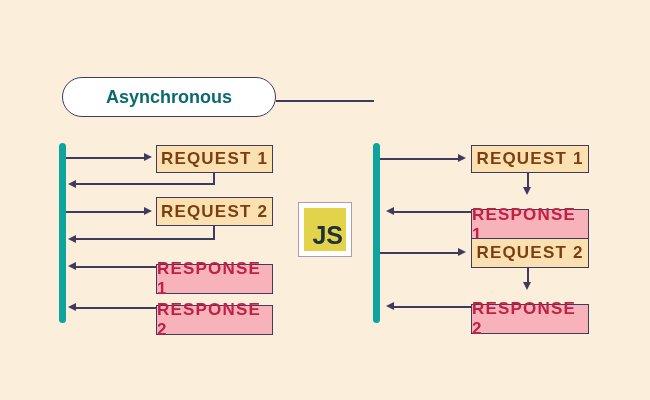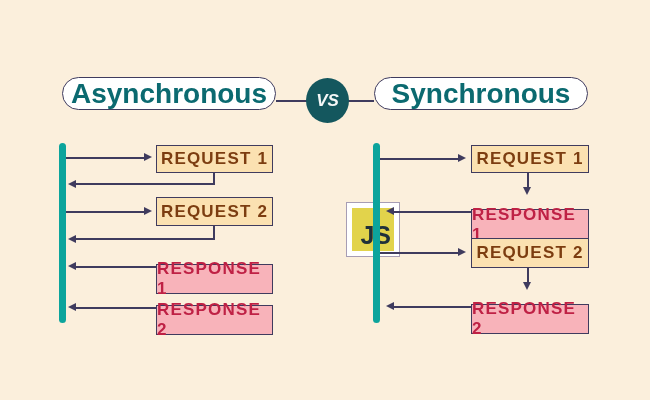--- a/index.html
+++ b/index.html
@@ -7,23 +7,23 @@
     --vs-bg:#14575e; --vs-text:#f5f7f7; --bar:#0ca49c;
     --request-bg:#fbe1b1; --request-text:#7c3d10;
     --response-bg:#f8b3ba; --response-text:#bf2145;
     --js-bg:#e2d34b; --js-border:#a79db4; --js-text:#20303a;
   }
   *{box-sizing:border-box;margin:0;padding:0;}
   body{font-family:"Liberation Sans",sans-serif;background:#fff;}
   .canvas{position:relative;width:650px;height:400px;background:var(--background);overflow:hidden;}
 
   
-  .pill{position:absolute;top:77px;width:214px;height:33px;background:var(--pill-bg);
+  .pill{position:absolute;top:77px;width:214px;height:40px;background:var(--pill-bg);
         border:1.5px solid var(--outline);border-radius:26px;display:flex;align-items:center;
-        justify-content:center;font-size:28px;font-weight:bold;color:var(--pill-text);z-index:2;}
+        justify-content:center;font-size:18px;font-weight:bold;color:var(--pill-text);z-index:2;}
   .pill-left{left:62px;}
   .pill-right{left:374px;}
   .connector{position:absolute;left:276px;top:100px;width:98px;height:2px;background:var(--outline);z-index:1;}
   .vs{position:absolute;left:306px;top:78px;width:43px;height:45px;border-radius:50%;
       background:var(--vs-bg);color:var(--vs-text);display:flex;align-items:center;justify-content:center;
       font-size:17px;font-weight:bold;font-style:italic;z-index:3;}
 
   
   .tbar{position:absolute;top:143px;width:7px;height:180px;border-radius:4px;background:var(--bar);}
   .tbar-left{left:59px;}
@@ -77,38 +77,32 @@
   .b6{left:386px;top:302px;width:85px;height:10px;}
   .b3 .h-line,.b6 .h-line{left:6px;top:4px;width:79px;}
   .b3 .head-left,.b6 .head-left{left:0;top:0;}
   .b2{left:523px;top:173px;width:10px;height:22px;}
   .b5{left:523px;top:268px;width:10px;height:22px;}
   .b2 .v-line,.b5 .v-line{left:4px;top:0;height:16px;}
   .b2 .head-down,.b5 .head-down{left:0;top:14px;}
 
   
   .js-badge{position:absolute;left:298px;top:202px;width:54px;height:55px;background:#fff;
-            border:1px solid var(--js-border);display:flex;margin-left:48px;}
+            border:1px solid var(--js-border);display:flex;}
   .js-inner{margin:5px;flex:1;background:var(--js-bg);display:flex;align-items:flex-end;
             justify-content:flex-end;padding:0 3px 1px 0;font-weight:bold;font-size:25px;color:var(--js-text);}
 </style>
 </head>
 <body>
 
 <div class="canvas">
 
   <div class="connector"></div>
   <div class="pill pill-left">
     <span>Asynchronous</span>
-  </div>
-  <div class="vs">
-    <span>VS</span>
-  </div>
-  <div class="pill pill-right">
-    <span>Synchronous</span>
   </div>
 
   <div class="tbar tbar-left"></div>
 
   <div class="arrow a1">
     <div class="h-line"></div>
     <div class="head-right"></div>
   </div>
   <div class="flow-box col-async request l-req1">
     <span>REQUEST 1</span>

